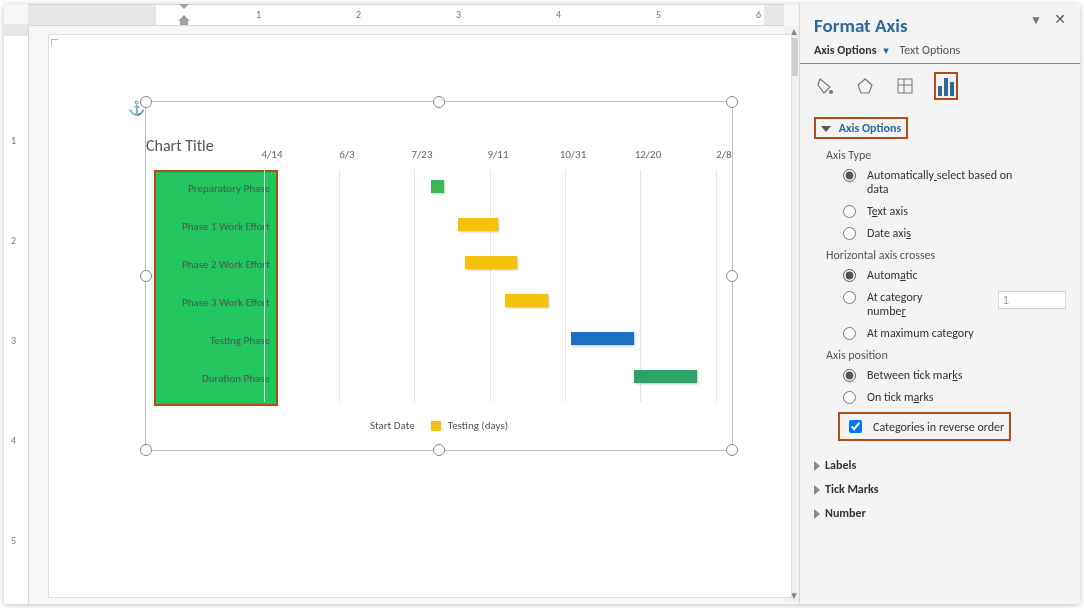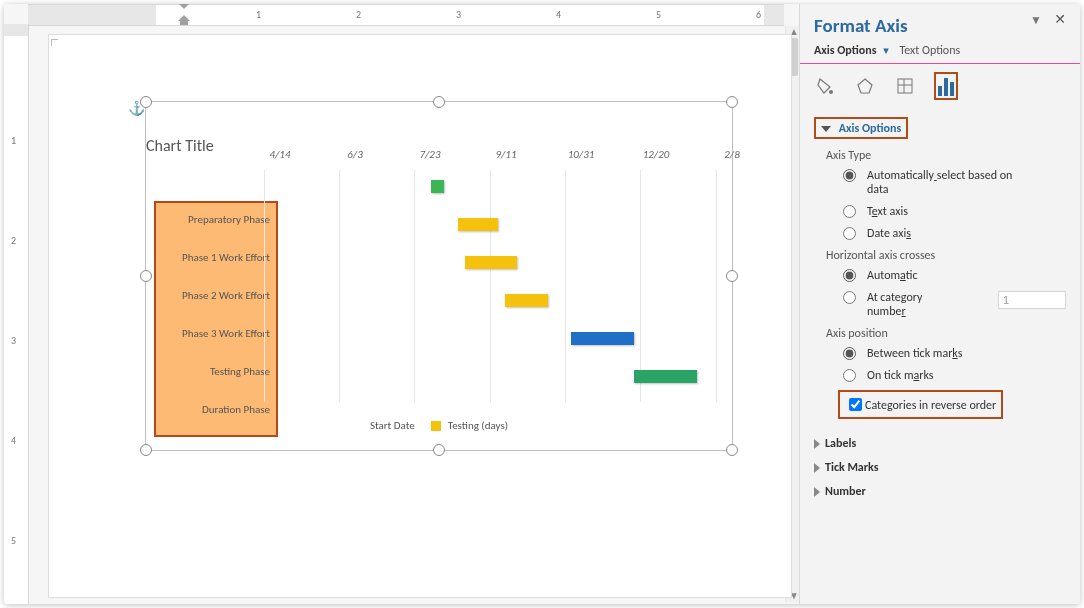--- a/index.html
+++ b/index.html
@@ -118,31 +118,30 @@
   .sel-handle.mr{left:100%;top:50%;}
   .sel-handle.bl{left:0;top:100%;}
   .sel-handle.bm{left:50%;top:100%;}
   .sel-handle.br{left:100%;top:100%;}
   .anchor-icon{
     position:absolute; left:-18px; top:-2px; color:#2e74b5; font-size:14px;
   }
 
   
   .chart-title{position:absolute;left:0;top:18px;width:100%;text-align:left;font-size:16px;color:#555;margin-top:16px;}
-  .axis-labels-top{position:absolute;left:16px;top:46px;width:100%;height:16px;font-style:italic;}
+  .axis-labels-top{position:absolute;left:8px;top:46px;width:100%;height:16px;}
   .axis-labels-top span{position:absolute;font-size:11px;color:#666;transform:translateX(-50%);}
 
   .plot{position:absolute;left:118px;top:68px;width:452px;height:232px;}
   .grid-line{position:absolute;top:0;height:100%;width:1px;background:#e6e6e6;}
 
   .cat-highlight{
     position:absolute; left:8px; top:68px; width:120px; height:232px;
-    background:#fdba74;
+    background:#22c55e;
     border:2.5px solid #b34a1a;
-    margin-top:31px;
   }
   .cat-label{
     position:absolute; right:6px; width:120px; text-align:right;
     font-size:11px; color:#555;
   }
 
   .bar{position:absolute;height:13px;box-shadow:1px 1px 2px rgba(0,0,0,.25);}
   .c-green{background:#3cb557;}
   .c-yellow{background:#f4c20d;}
   .c-blue{background:#1f6fc7;}
@@ -182,21 +181,21 @@
   .axis-options-badge{display:inline-block;border:2.5px solid #b34a1a;padding:2px 5px;}
 
   .sub-label{font-size:12px;color:#555;padding:4px 0 2px 12px;}
   .radio-row{font-size:12px;color:#333;padding:4px 0 4px 24px;display:flex;align-items:flex-start;gap:8px;}
   .radio-row input{margin-top:1px;accent-color:#555;}
   .radio-row label{line-height:14px;}
   .radio-row .u{text-decoration:underline;}
   .num-input{width:58px;height:16px;font-size:11px;color:#999;padding:0 4px;background:#fff;border:1px solid #d4d4d4;margin-left:auto;}
 
   .check-row{font-size:12px;color:#333;padding:4px 0 4px 24px;display:flex;align-items:center;gap:8px;}
-  .rev-order-badge{border:2.5px solid #b34a1a;display:inline-flex;padding:3px 5px;align-items:center;gap:0;}
+  .rev-order-badge{border:2.5px solid #b34a1a;display:inline-flex;padding:3px 5px;align-items:center;gap:8px;}
 
 </style>
 </head>
 <body>
 
 <div class="frame">
 
   <div class="doc-area">
 
     <div class="h-ruler">
@@ -356,20 +355,24 @@
       <div class="sub-label">Horizontal axis crosses</div>
       <div class="radio-row">
         <input type="radio" checked="" style="">
         <label>Autom<span class="u">a</span>tic</label>
       </div>
       <div class="radio-row">
         <input type="radio" style="">
         <label><span>At category</span><br><span>numbe<span class="u">r</span></span></label>
         <input class="num-input" disabled="" value="1" style="">
       </div>
+      <div class="radio-row">
+        <input type="radio" style="">
+        <label>At maximum cate<span class="u">g</span>ory</label>
+      </div>
 
       <div class="sub-label">Axis position</div>
       <div class="radio-row">
         <input type="radio" checked="" style="">
         <label>Between tick mar<span class="u">k</span>s</label>
       </div>
       <div class="radio-row">
         <input type="radio" style="">
         <label>On tick m<span class="u">a</span>rks</label>
       </div>

